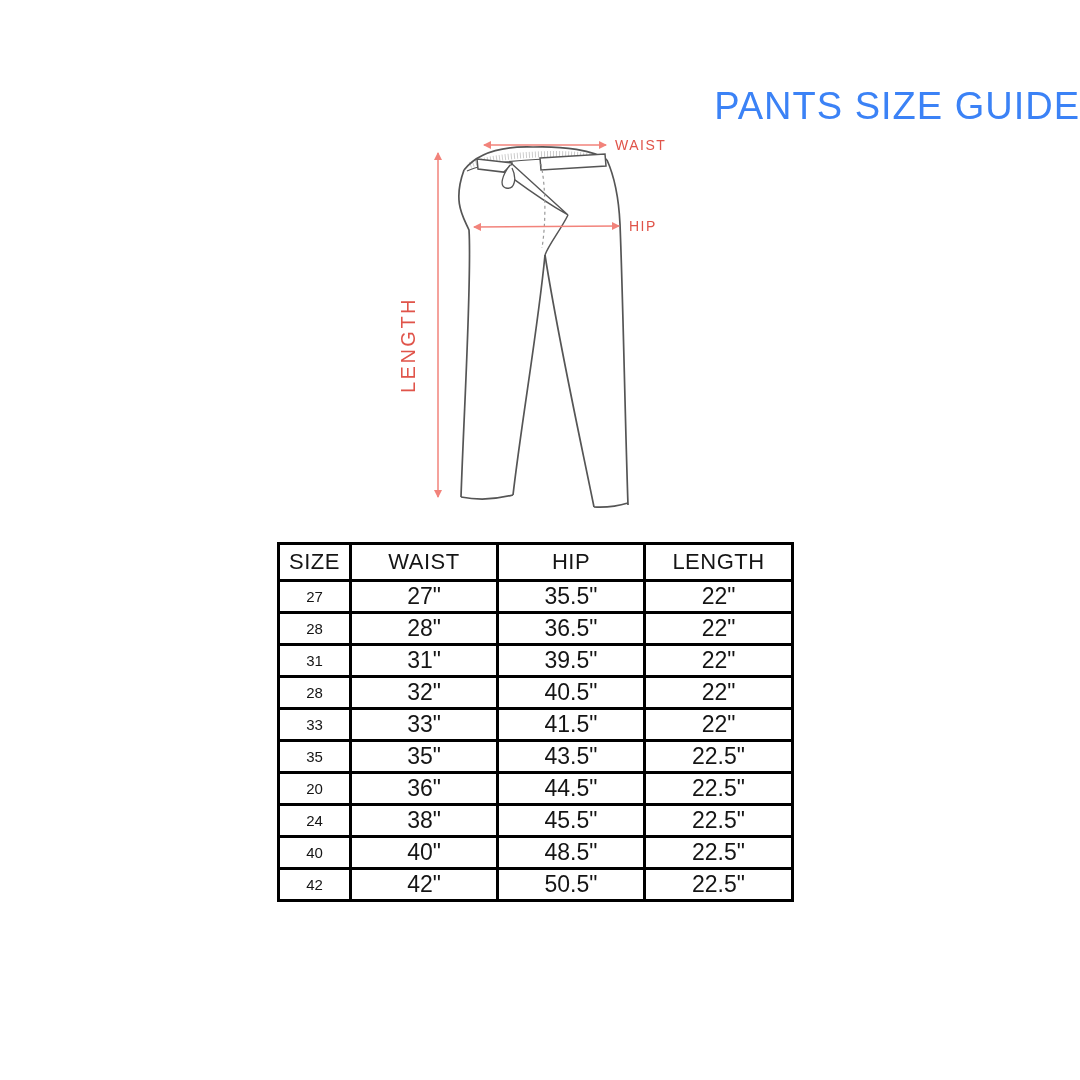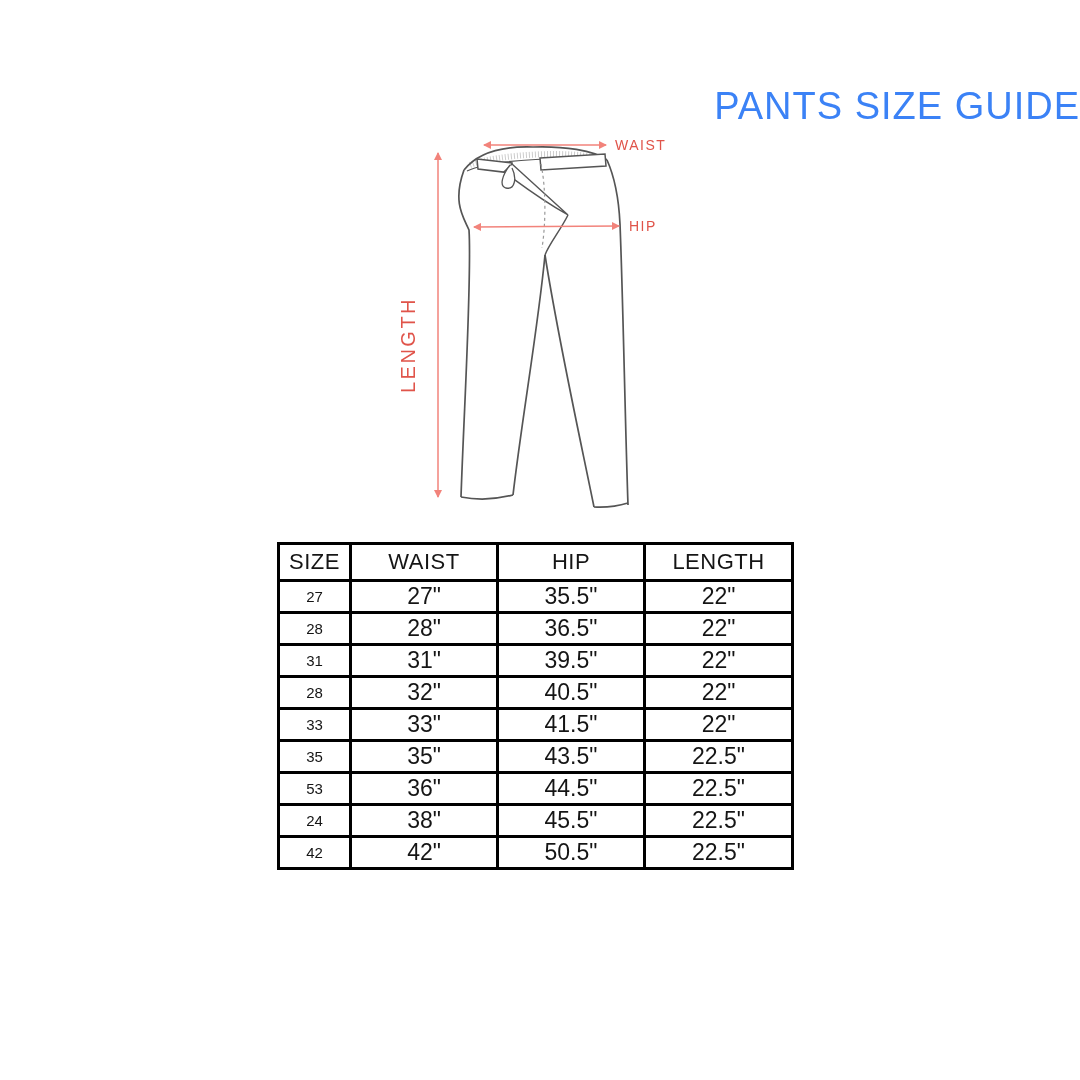--- a/index.html
+++ b/index.html
@@ -176,31 +176,37 @@
       <td>41.5"</td>
       <td>22"</td>
     </tr>
     <tr>
       <td class="size-cell">35</td>
       <td>35"</td>
       <td>43.5"</td>
       <td>22.5"</td>
     </tr>
     <tr>
-      <td class="size-cell">53</td>
+      <td class="size-cell">20</td>
       <td>36"</td>
       <td>44.5"</td>
       <td>22.5"</td>
     </tr>
     <tr>
       <td class="size-cell">24</td>
       <td>38"</td>
       <td>45.5"</td>
       <td>22.5"</td>
     </tr>
     <tr>
+      <td class="size-cell">40</td>
+      <td>40"</td>
+      <td>48.5"</td>
+      <td>22.5"</td>
+    </tr>
+    <tr>
       <td class="size-cell">42</td>
       <td>42"</td>
       <td>50.5"</td>
       <td>22.5"</td>
     </tr>
   </tbody>
 </table>
 
 </body></html>

